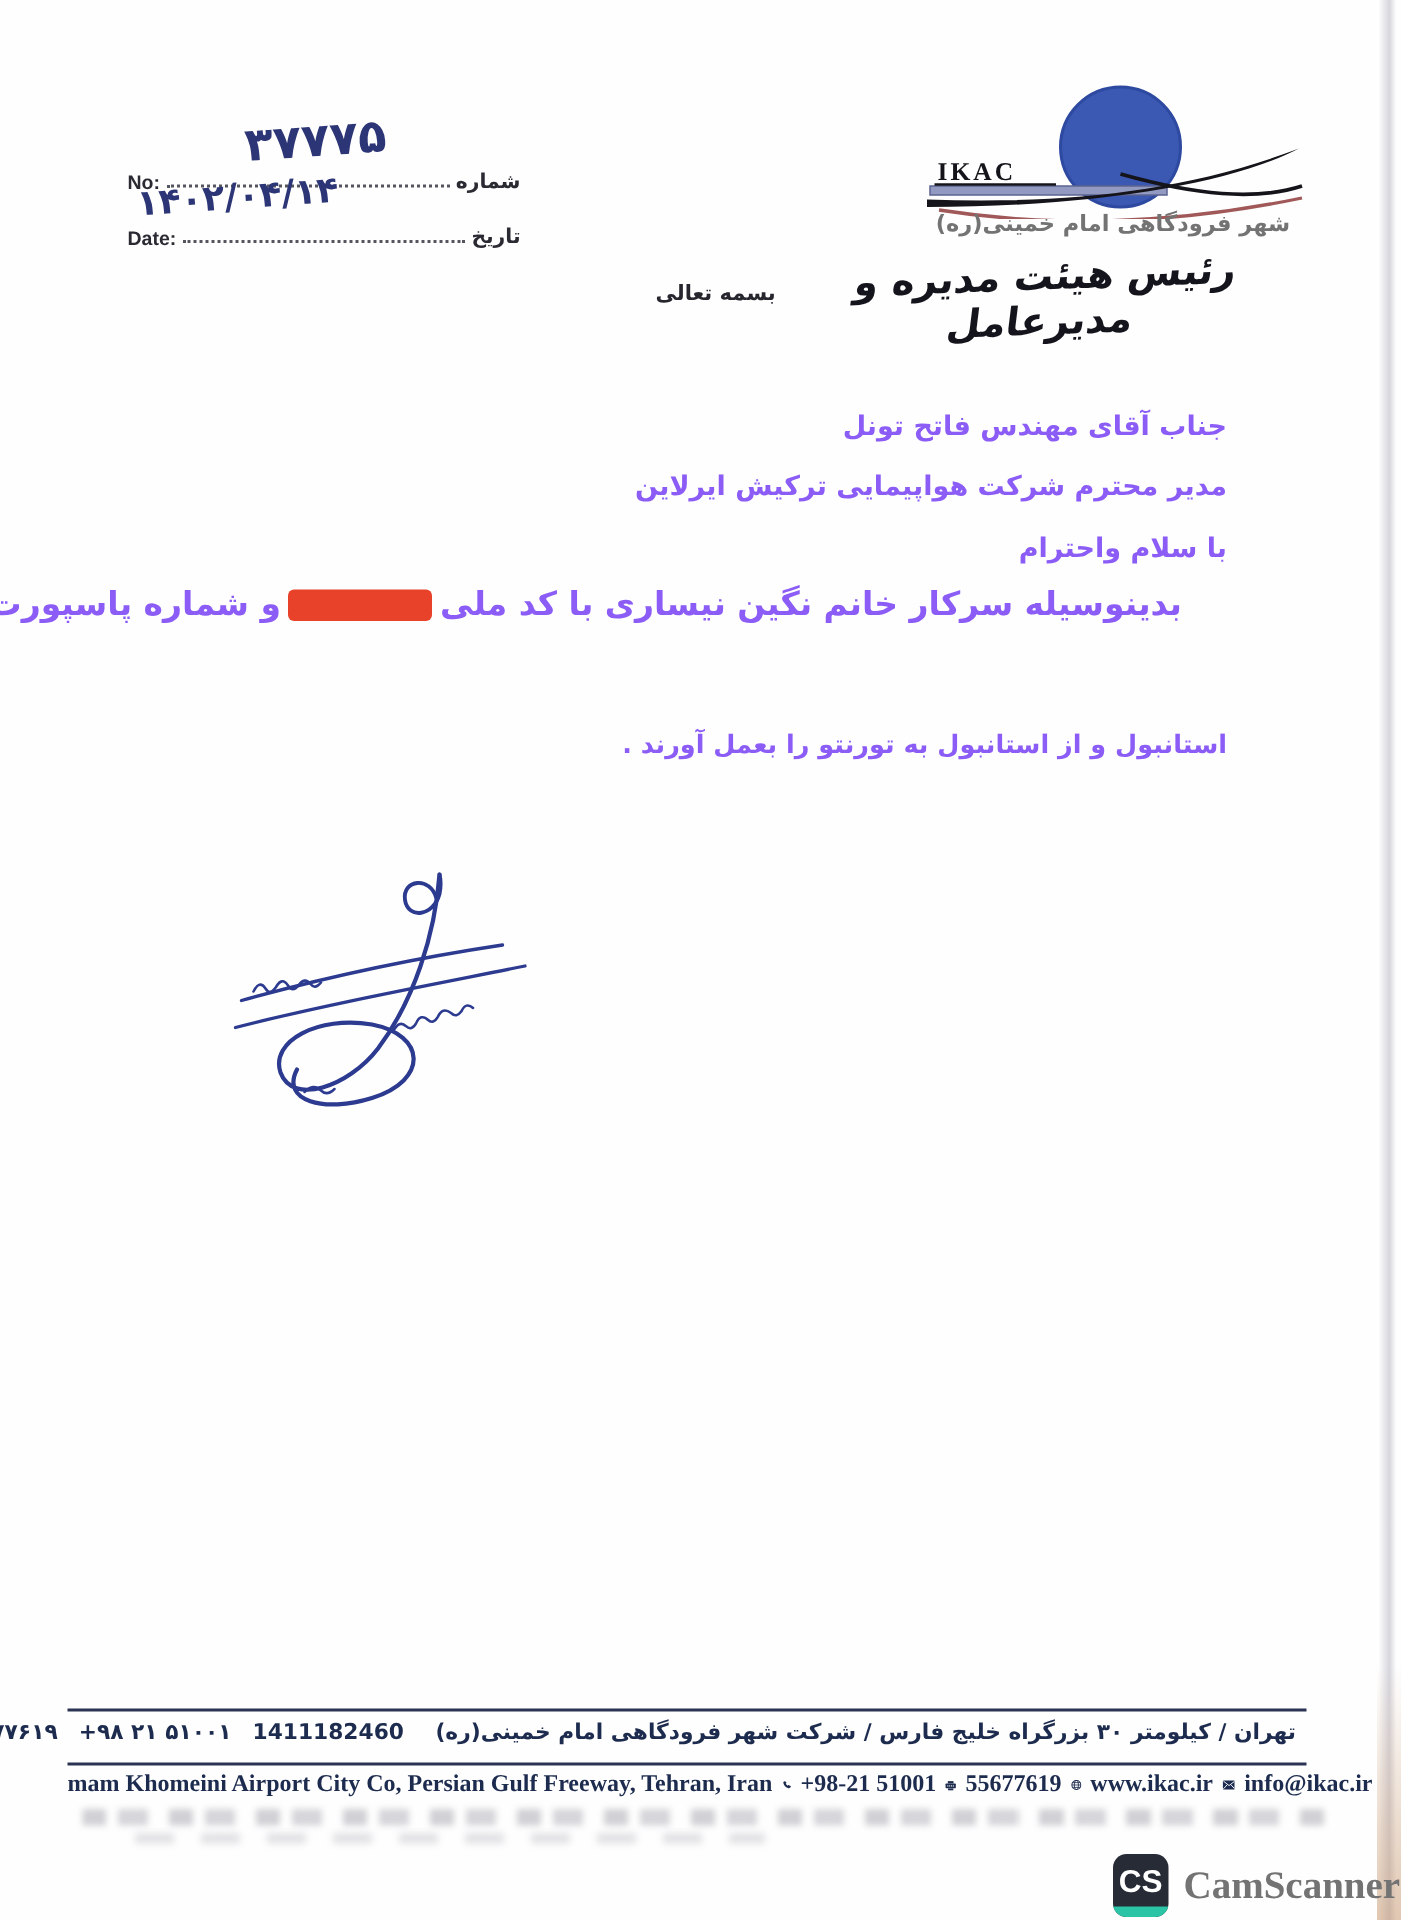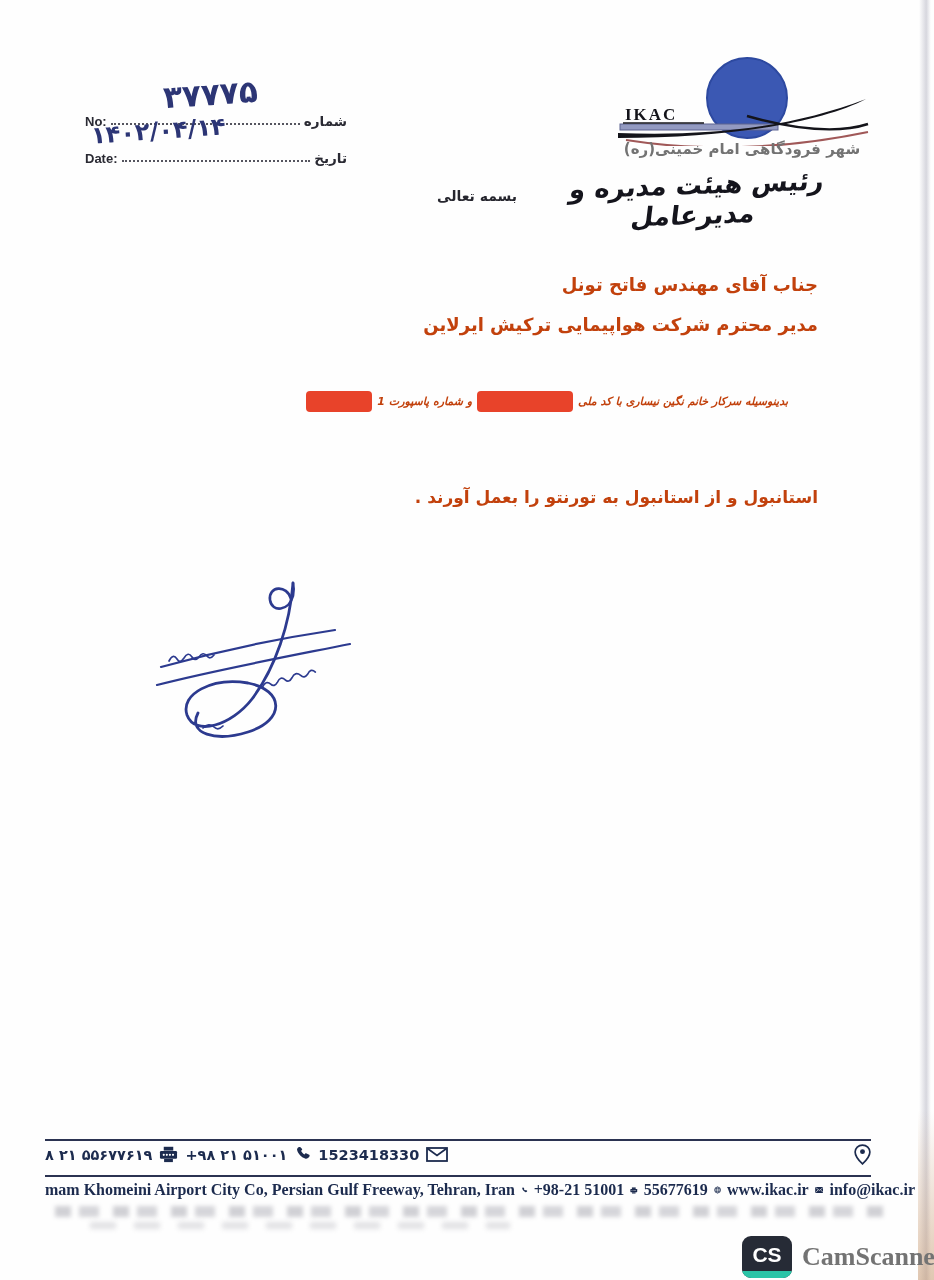--- a/index.html
+++ b/index.html
@@ -22,25 +22,25 @@
   
   .logo{position:absolute;left:612px;top:54px;width:264px;}
   .org-name{position:absolute;left:608px;top:140px;width:268px;text-align:center;
             font-size:15px;font-weight:bold;color:#737373;}
   .callig{position:absolute;left:560px;top:170px;width:270px;text-align:center;
           font-size:26px;font-weight:bold;color:#14141c;
           transform:rotate(-2deg) skewX(-9deg);letter-spacing:-1px;}
   .bismillah{position:absolute;left:437px;top:188px;font-size:14px;font-weight:bold;color:#26262e;}
   
   .btxt{position:absolute;right:116px;left:120px;direction:rtl;text-align:right;
-        font-weight:bold;color:#c2410c;font-size:18px;white-space:nowrap;}
+        font-weight:bold;color:#8b5cf6;font-size:18px;white-space:nowrap;}
   .l1{top:274px;}
   .l2{top:314px;}
   .l3{top:355px;}
-  .p1a{top:391px;font-size:11px;padding-right:30px;font-style:italic;}
+  .p1a{top:391px;font-size:22px;padding-right:30px;}
   .p1b{top:423px;font-size:17px;}
   .p2a{top:456px;font-size:16.5px;letter-spacing:-0.2px;}
   .p2b{top:487px;font-size:17px;}
   .redact{display:inline-block;height:21px;border-radius:4px;background:#e8432a;vertical-align:middle;margin:0 5px;}
   .redact.w1{width:96px;}
   .redact.w2{width:66px;margin-left:0;}
   .digit{display:inline-block;direction:ltr;}
   
   .sig{position:absolute;left:143px;top:573px;}
   
@@ -54,21 +54,21 @@
            font-family:"Liberation Serif",serif;font-weight:bold;font-size:16px;color:#1c2b4e;white-space:nowrap;}
   .num{direction:ltr;unicode-bidi:bidi-override;}
   .icn{display:inline-block;vertical-align:middle;}
   
   .ghost{position:absolute;left:55px;top:1206px;width:835px;height:11px;filter:blur(2px);opacity:.4;
          background:repeating-linear-gradient(90deg,#8d8d98 0 16px,transparent 16px 24px,#9a9aa5 24px 44px,transparent 44px 58px);}
   .ghost2{position:absolute;left:90px;top:1222px;width:420px;height:7px;filter:blur(2.5px);opacity:.25;
          background:repeating-linear-gradient(90deg,#8d8d98 0 26px,transparent 26px 44px);}
   
   .cam{position:absolute;left:742px;top:1236px;display:flex;align-items:center;gap:10px;}
-  .cs-badge{position:relative;width:50px;height:42px;border-radius:9px;background:#262b36;overflow:hidden;
+  .cs-badge{position:relative;width:37px;height:42px;border-radius:9px;background:#262b36;overflow:hidden;
             display:flex;align-items:center;justify-content:center;}
   .cs-badge span{color:#fff;font-weight:bold;font-size:21px;font-family:"Liberation Sans",sans-serif;margin-bottom:4px;}
   .cs-teal{position:absolute;bottom:0;left:0;width:100%;height:7px;background:#2bc4a7;}
   .cs-name{font-family:"Liberation Serif",serif;font-size:26px;color:#737373;font-weight:bold;}
 </style>
 </head>
 <body>
 
 <div class="page">
   <div class="edge"></div>
@@ -100,20 +100,21 @@
       <text x="13" y="66" font-family="Liberation Serif, serif" font-weight="bold" font-size="17" letter-spacing="2" fill="#14141a">IKAC</text>
       <path d="M11,69 H92" stroke="#14141a" stroke-width="1.6"></path>
     </svg>
   </div>
   <div class="org-name">شهر فرودگاهی امام خمینی(ره)</div>
   <div class="callig">رئیس هیئت مدیره و مدیرعامل</div>
   <div class="bismillah">بسمه تعالی</div>
 
   <div class="btxt l1">جناب آقای مهندس فاتح تونل</div>
   <div class="btxt l2">مدیر محترم شرکت هواپیمایی ترکیش ایرلاین</div>
+  <div class="btxt l3">با سلام واحترام</div>
 
   <div class="btxt p1a"><span>بدینوسیله سرکار خانم نگین نیساری با کد ملی</span><span class="redact w1"></span><span>و شماره پاسپورت</span> <span class="digit">1</span><span class="redact w2"></span></div>
 
   <div class="btxt p2b">استانبول و از استانبول به تورنتو را بعمل آورند .</div>
 
   <div class="sig">
     <svg width="310" height="175" viewBox="0 0 310 175" fill="none" stroke="#2c3a8f" stroke-linecap="round">
       <path d="M148,26 c-4,-15 -23,-13 -21,1 c2,13 19,11 23,-4 c1,-5 1,-9 0,-13" stroke-width="2.6"></path>
       <path d="M150,10 C147,50 133,94 109,126 C89,152 52,164 44,142 C37,121 69,104 105,110 C141,117 143,147 105,159 C73,169 44,161 55,140" stroke-width="2.8"></path>
       <path d="M18,94 C72,79 132,66 192,57" stroke-width="2.2"></path>
@@ -124,26 +125,27 @@
     </svg>
   </div>
 
   <div class="rule r1"></div>
 
   <div class="foot-fa">
     <svg class="icn" width="17" height="21" viewBox="0 0 18 22">
       <path d="M9,1 C4.6,1 1.2,4.4 1.2,8.4 c0,5.4 7.8,12.6 7.8,12.6 s7.8,-7.2 7.8,-12.6 C16.8,4.4 13.4,1 9,1 z" fill="#fff" stroke="#1c2b4e" stroke-width="1.8"></path>
       <circle cx="9" cy="8" r="2.6" fill="#1c2b4e"></circle>
     </svg>
+    <span>تهران / کیلومتر ۳۰ بزرگراه خلیج فارس / شرکت شهر فرودگاهی امام خمینی(ره)</span>
     <span class="grow"></span>
     <svg class="icn" width="22" height="15" viewBox="0 0 22 15">
       <rect x="1" y="1" width="20" height="13" fill="none" stroke="#1c2b4e" stroke-width="1.8"></rect>
       <path d="M1.5,1.5 L11,8.5 L20.5,1.5" fill="none" stroke="#1c2b4e" stroke-width="1.8"></path>
     </svg>
-    <span class="num">1523418330</span>
+    <span class="num">1411182460</span>
     <svg class="icn" width="17" height="17" viewBox="0 0 14 14">
       <path d="M3.5,1 C2.8,1.6 2.3,2.6 2.6,3.5 c0.9,3.2 3.7,6 6.9,6.9 c0.9,0.3 1.9,-0.2 2.5,-0.9 l0.7,-0.9 c0.3,-0.4 0.2,-1 -0.2,-1.3 L10.3,6.2 c-0.4,-0.3 -0.9,-0.3 -1.2,0.1 l-0.5,0.6 C7.3,6.3 6.3,5.3 5.8,4 l0.6,-0.5 c0.4,-0.3 0.4,-0.9 0.1,-1.2 L5.3,1.1 C5,0.7 4.4,0.7 4,1 z" fill="#1c2b4e"></path>
     </svg>
     <span class="num">+۹۸ ۲۱ ۵۱۰۰۱</span>
     <svg class="icn" width="19" height="17" viewBox="0 0 16 14">
       <rect x="4" y="0.5" width="8" height="3.2" fill="#1c2b4e"></rect>
       <rect x="0.8" y="4" width="14.4" height="6.6" rx="1" fill="#1c2b4e"></rect>
       <circle cx="4" cy="7.3" r="0.9" fill="#fff"></circle>
         <circle cx="6.6" cy="7.3" r="0.9" fill="#fff"></circle>
       <circle cx="9.2" cy="7.3" r="0.9" fill="#fff"></circle>

